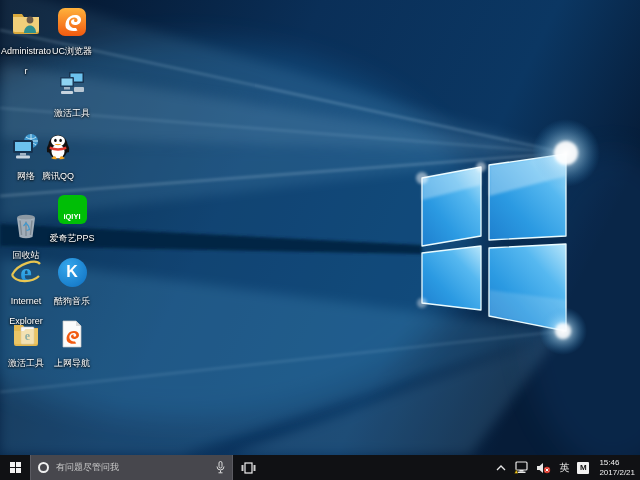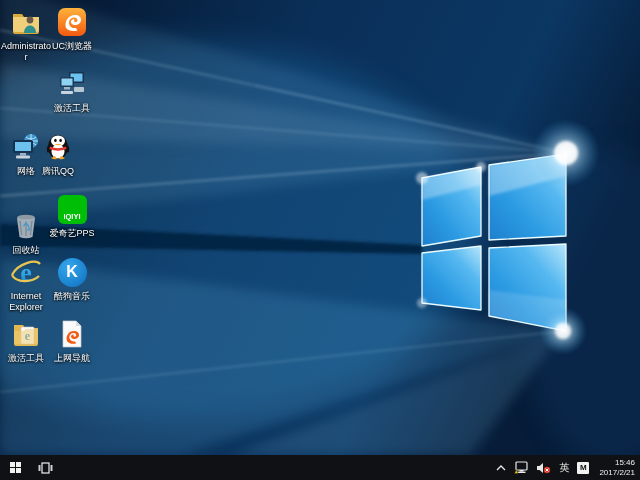--- a/index.html
+++ b/index.html
@@ -7,21 +7,21 @@
   body { font-family:"Liberation Sans","DejaVu Sans",sans-serif; }
   #screen { position:relative; width:640px; height:480px; overflow:hidden; }
 
   
   #wallpaper { position:absolute; left:0; top:0; width:640px; height:455px; display:block; }
 
   
   .icon-cell { position:absolute; width:52px; display:flex; flex-direction:column; align-items:center; cursor:default; }
   .icon-art { width:32px; height:32px; display:flex; align-items:center; justify-content:center; }
   .icon-label {
-    margin-top:3px; max-width:56px; text-align:center; color:#fff; font-size:9px; line-height:11px;
+    margin-top:3px; max-width:56px; text-align:center; color:#fff; font-size:9px; line-height:20px;
     text-shadow:0 1px 2px rgba(0,0,0,.95), 0 0 3px rgba(0,0,0,.8);
     overflow-wrap:break-word; word-break:break-word;
   }
 
   
   #taskbar {
     position:absolute; left:0; bottom:0; width:640px; height:25px;
     background:#101114; display:flex; align-items:stretch; z-index:5;
   }
   .tb-btn { display:flex; align-items:center; justify-content:center; }
@@ -34,21 +34,21 @@
   }
   .cortana-ring { width:11px; height:11px; border:2px solid #f0f0f0; border-radius:50%; flex:none; }
   #search-text { color:#c9c9c9; font-size:9px; flex:1; white-space:nowrap; overflow:hidden; }
   #taskview-button { width:30px; }
   #tray { margin-left:auto; display:flex; align-items:center; gap:8px; padding:0 5px; }
   .tray-ime { color:#f0f0f0; font-size:10px; }
   .tray-mbox {
     width:12px; height:12px; background:#f2f2f2; color:#111; font-size:8px; font-weight:bold;
     display:flex; align-items:center; justify-content:center; border-radius:1px;
   }
-  #clock { display:flex; flex-direction:column; align-items:flex-end; justify-content:center; line-height:10px; padding-left:2px; }
+  #clock { display:flex; flex-direction:column; align-items:flex-start; justify-content:center; line-height:10px; padding-left:2px; }
   #clock span { color:#f0f0f0; font-size:8px; }
 </style>
 </head>
 <body>
 
 <div id="screen">
 
   <svg id="wallpaper" viewBox="0 0 640 455" preserveAspectRatio="none">
     <defs>
       <linearGradient id="bgBase" x1="0" y1="0" x2="1" y2="0.35">
@@ -269,20 +269,28 @@
 
     <div class="tb-btn" id="start-button">
       <span class="winflag">
         <span></span>
           <span></span>
           <span></span>
           <span></span>
       </span>
     </div>
 
+    <div id="search-box">
+      <span class="cortana-ring"></span>
+      <span id="search-text">有问题尽管问我</span>
+      <svg width="9" height="13" viewBox="0 0 9 13">
+        <rect x="3" y="0.5" width="3" height="6.5" rx="1.5" fill="none" stroke="#dcdcdc" stroke-width="1"></rect>
+        <path d="M1 5.5 a3.5 3.5 0 0 0 7 0 M4.5 9.5 v2 M2.5 11.8 h4" stroke="#dcdcdc" stroke-width="1" fill="none"></path>
+      </svg>
+    </div>
 
     <div class="tb-btn" id="taskview-button">
       <svg width="15" height="12" viewBox="0 0 15 12">
         <rect x="0.5" y="3" width="2" height="6" fill="#cfcfcf"></rect>
         <rect x="12.5" y="3" width="2" height="6" fill="#cfcfcf"></rect>
         <rect x="4" y="1" width="7" height="10" fill="#101114" stroke="#f0f0f0" stroke-width="1.2"></rect>
       </svg>
     </div>
 
     <div id="tray">

